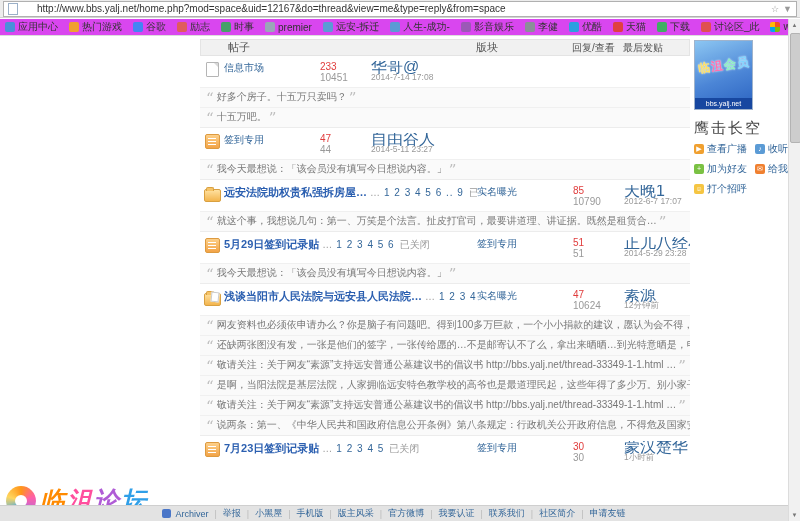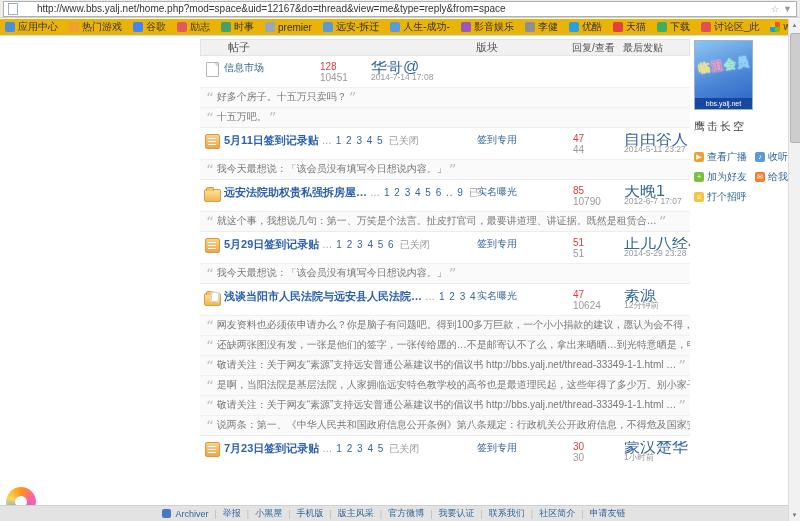--- a/index.html
+++ b/index.html
@@ -6,21 +6,21 @@
   body{font-family:"Liberation Sans",sans-serif;}
   .screen{position:relative;width:800px;height:521px;background:#fff;overflow:hidden;}
 
   
   .urlbar{position:absolute;top:0;left:0;width:800px;height:18px;background:#ececec;border-bottom:1px solid #d2d2d2;display:flex;align-items:center;box-sizing:border-box;padding:0 3px;}
   .url-field{flex:1;height:14px;background:#fff;border:1px solid #b0b0b0;display:flex;align-items:center;font-size:10px;color:#333;padding:0 4px;gap:19px;overflow:hidden;white-space:nowrap;}
   .page-ico{width:8px;height:10px;background:#fff;border:1px solid #9bb0c8;flex:0 0 auto;}
   .url-text{overflow:hidden;white-space:nowrap;}
   .url-right{display:flex;gap:4px;margin-left:auto;color:#999;font-size:9px;flex:0 0 auto;}
 
-  .bookmarks{position:absolute;top:19px;left:0;width:800px;height:17px;background:#eab308;border-bottom:1px solid #dcdcdc;display:flex;align-items:center;box-sizing:border-box;padding:0 5px;gap:11px;overflow:hidden;}
+  .bookmarks{position:absolute;top:19px;left:0;width:800px;height:17px;background:#d946ef;border-bottom:1px solid #dcdcdc;display:flex;align-items:center;box-sizing:border-box;padding:0 5px;gap:11px;overflow:hidden;}
   .bm-item{display:flex;align-items:center;gap:3px;white-space:nowrap;font-size:10px;color:#333;cursor:default;}
   .bm-icon{width:10px;height:10px;border-radius:2px;flex:0 0 auto;}
 
   
   .scrollbar{position:absolute;top:19px;right:0;width:12px;height:502px;background:#f1f1f1;border-left:1px solid #dcdcdc;box-sizing:border-box;}
   .sb-arrow{width:11px;height:12px;font-size:6px;color:#777;text-align:center;line-height:12px;}
   .sb-down{position:absolute;bottom:0;}
   .sb-thumb{position:absolute;top:14px;left:1px;width:9px;height:108px;background:#cdcdcd;border:1px solid #b3b3b3;border-radius:2px;}
 
   
@@ -61,21 +61,21 @@
   .icon-note:after{content:"";position:absolute;left:2px;top:3px;width:8px;height:1px;background:#fff;box-shadow:0 3px 0 #fff,0 6px 0 #fff;}
   .icon-folder,.icon-folder2{width:15px;height:11px;background:linear-gradient(#ffe1a0,#f3b54e);border:1px solid #d9a040;border-radius:2px;position:relative;margin-top:3px;}
   .icon-folder:before,.icon-folder2:before{content:"";position:absolute;top:-3px;left:1px;width:6px;height:3px;background:#f6c468;border:1px solid #d9a040;border-bottom:none;border-radius:2px 2px 0 0;}
   .icon-folder2:after{content:"";position:absolute;right:1px;top:-2px;width:6px;height:8px;background:#fff;border:1px solid #ccc;transform:rotate(6deg);}
 
   
   .sidebar{position:absolute;left:694px;top:40px;width:94px;}
   .avatar{width:57px;height:68px;background:linear-gradient(160deg,#8cc6f2 0%,#4b85d6 55%,#2a62c0 100%);border:1px solid #9fb3cc;position:relative;overflow:hidden;cursor:pointer;}
   .avatar-title{position:absolute;top:16px;left:3px;font-size:12px;font-weight:bold;letter-spacing:1px;transform:rotate(-8deg);text-shadow:0 0 2px #fff;white-space:nowrap;}
   .avatar-domain{position:absolute;bottom:0;left:0;right:0;height:11px;background:#1747a0;color:#fff;font-size:7px;text-align:center;line-height:11px;}
-  .signature{margin:9px 0 16px;font-size:11px;color:#444;letter-spacing:2px;}
+  .signature{margin:9px 0 4px;font-size:15px;color:#444;letter-spacing:2px;}
   .p-links{display:grid;grid-template-columns:auto auto;gap:6px 8px;}
   .p-link{display:flex;align-items:center;gap:3px;font-size:10px;color:#369;white-space:nowrap;cursor:pointer;}
   .p-ico{width:10px;height:10px;border-radius:2px;color:#fff;font-size:7px;line-height:10px;text-align:center;flex:0 0 auto;}
 
   
   .watermark{position:absolute;left:6px;bottom:4px;display:flex;align-items:center;gap:4px;pointer-events:none;}
   .wm-swirl{width:30px;height:30px;border-radius:50%;background:conic-gradient(#ff8a00,#ff4f9e,#b05cd6,#2f9fe8,#ffd24d,#ff8a00);position:relative;opacity:.9;}
   .wm-swirl:after{content:"";position:absolute;left:9px;top:9px;width:12px;height:12px;border-radius:50%;background:#fff;}
   .wm-text{font-size:25px;font-weight:bold;font-style:italic;letter-spacing:2px;text-shadow:1px 1px 0 #fff,-1px -1px 0 #fff;}
 
@@ -187,44 +187,41 @@
       <div class="h-nums">回复/查看</div>
       <div class="h-last">最后发贴</div>
     </div>
     <div id="thread-list">
   <div class="t-row">
     <div class="t-icon-cell">
             <span class="t-ic icon-page"></span>
           </div>
     <div class="t-board"><a>信息市场</a></div>
     <div class="t-nums">
-      <span class="t-replies">128</span>
+      <span class="t-replies">233</span>
       <span class="t-views">10451</span>
     </div>
     <div class="t-last">
       <a class="t-user">华哥@</a>
       <span class="t-time">2014-7-14 17:08</span>
     </div>
   </div>
 
   <div class="q-row">
     <span class="q-mark q-open">“</span><span class="q-text">好多个房子。十五万只卖吗？</span><span class="q-mark q-close">”</span>
   </div>
 
   <div class="q-row">
     <span class="q-mark q-open">“</span><span class="q-text">十五万吧。</span><span class="q-mark q-close">”</span>
   </div>
 
   <div class="t-row">
     <div class="t-icon-cell">
             <span class="t-ic icon-note"></span>
           </div>
-    <div class="t-title-cell">
-      <a class="t-title bold">5月11日签到记录贴</a><span class="t-ellipsis">…</span><a class="t-pages">1 2 3 4 5</a><span class="t-status">已关闭</span>
-    </div>
     <div class="t-board"><a>签到专用</a></div>
     <div class="t-nums">
       <span class="t-replies">47</span>
       <span class="t-views">44</span>
     </div>
     <div class="t-last">
       <a class="t-user">自由谷人</a>
       <span class="t-time">2014-5-11 23:27</span>
     </div>
   </div>
@@ -370,20 +367,21 @@
 
   <span class="p-link">
     <span class="p-ico" style="background: rgb(245, 197, 66);">☺</span>
     <span class="p-label">打个招呼</span>
   </span>
 </div>
   </div>
 
   <div class="watermark">
     <span class="wm-swirl"></span>
+    <span class="wm-text" id="wm-text"><span style="color: rgb(255, 138, 0);">临</span><span style="color: rgb(255, 79, 158);">沮</span><span style="color: rgb(176, 92, 214);">论</span><span style="color: rgb(47, 159, 232);">坛</span></span>
   </div>
 
   <div class="footer" id="footer-bar">
     <span class="f-icon"></span>
   <a class="f-link">Archiver</a>
       <span class="f-sep">|</span>
       <a class="f-link">举报</a>
       <span class="f-sep">|</span>
       <a class="f-link">小黑屋</a>
       <span class="f-sep">|</span>

